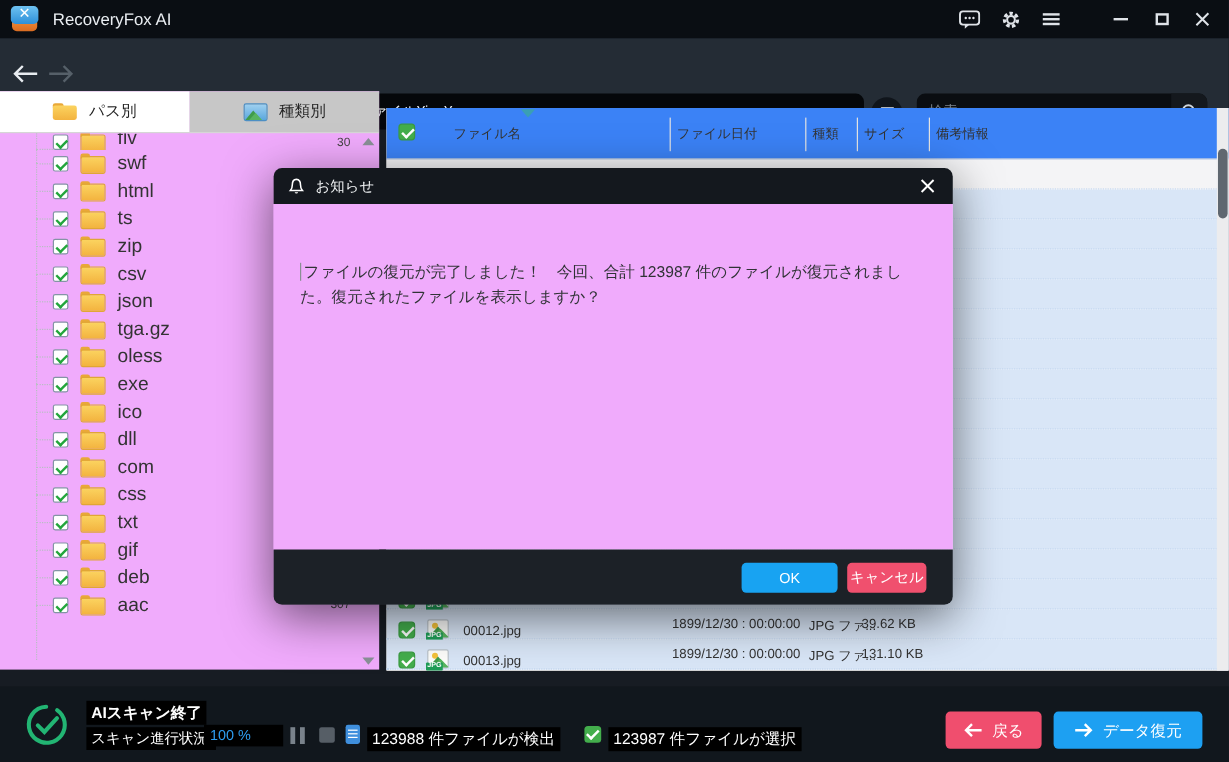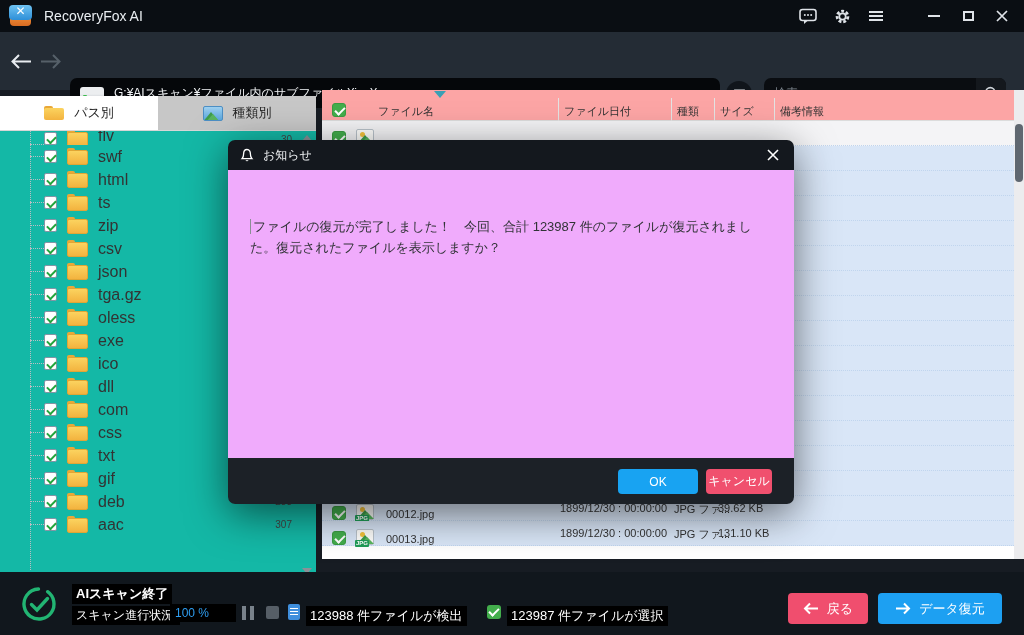--- a/index.html
+++ b/index.html
@@ -40,21 +40,21 @@
     background:#10151b; display:flex; align-items:center; justify-content:center; cursor:pointer; }
   .searchbox { position:absolute; left:764px; top:46px; width:242px; height:30px; background:#0a0d11;
     border-radius:7px; display:flex; align-items:center; }
   .searchbox input { flex:1; background:transparent; border:none; outline:none; color:#cfd4d9;
     font-size:12px; padding:0 10px; font-family:inherit; }
   .searchbox input::placeholder { color:#7d858d; }
   .search-btn { width:30px; height:30px; background:#14181d; border-radius:0 7px 7px 0;
     display:flex; align-items:center; justify-content:center; cursor:pointer; }
 
   
-  .sidebar { position:absolute; left:0; top:96px; width:316px; height:482px; background:#14b8a6; overflow:hidden; }
+  .sidebar { position:absolute; left:0; top:76px; width:316px; height:482px; background:#f0abfc; overflow:hidden; }
   .side-tabs { position:relative; height:35px; display:flex; border-bottom:1px solid #d6d6d6; }
   .side-tab { flex:1; display:flex; align-items:center; justify-content:center; gap:10px; font-size:13px;
     color:#222; cursor:pointer; background:#fff; }
   .side-tab.active { background:#c7c7c7; }
   .mini-folder { position:relative; width:20px; height:14px; }
   .mini-folder::before { content:""; position:absolute; left:0; top:0; width:9px; height:4px;
     background:#e9a838; border-radius:2px 2px 0 0; }
   .mini-folder::after { content:""; position:absolute; left:0; top:2px; width:20px; height:12px;
     background:linear-gradient(#fbd35f,#f3b33f); border-radius:2px; }
   .mini-img { position:relative; width:20px; height:15px; border-radius:2px;
@@ -81,21 +81,21 @@
   .folder-ico { position:relative; width:19px; height:13px; margin-left:10px; flex:none; }
   .folder-ico::before { content:""; position:absolute; left:0; top:-2px; width:8px; height:4px;
     background:#e9a838; border-radius:2px 2px 0 0; }
   .folder-ico::after { content:""; position:absolute; left:0; top:0; width:19px; height:13px;
     background:linear-gradient(#fbd35f,#f3b33f); border:1px solid #e0a636; border-radius:2px; }
   .side-label { margin-left:12px; font-size:16px; color:#333; }
   .side-count { margin-left:auto; margin-right:8px; font-size:10px; color:#444; }
 
   
   .table { position:absolute; left:322px; top:90px; width:702px; height:469px; background:#fff; overflow:hidden; }
-  .t-header { position:relative; height:31px; background:#fca5a5; border-bottom:1px solid #dcdcdc; }
+  .t-header { position:relative; height:43px; background:#3b82f6; border-bottom:1px solid #dcdcdc; }
   .sort-tri { position:absolute; left:112px; top:1px; width:0; height:0;
     border-left:6px solid transparent; border-right:6px solid transparent; border-top:7px solid #3a9fb4; }
   .th { position:absolute; top:14px; font-size:11px; color:#333; }
   .th-sep { position:absolute; top:8px; height:28px; border-left:1px solid #e3e3e3; }
   .cb-green { width:14px; height:14px; background:#43ae4c; border:1px solid #3a9b42; border-radius:3px;
     position:relative; flex:none; }
   .cb-green::after { content:""; position:absolute; left:2px; top:3px; width:8px; height:4px;
     border-left:2px solid #fff; border-bottom:2px solid #fff; transform:rotate(-45deg); }
   .t-row { position:relative; height:25px; display:flex; align-items:flex-end;
     background:#d9e6f7; border-bottom:1px dotted #c0d5ee; }

